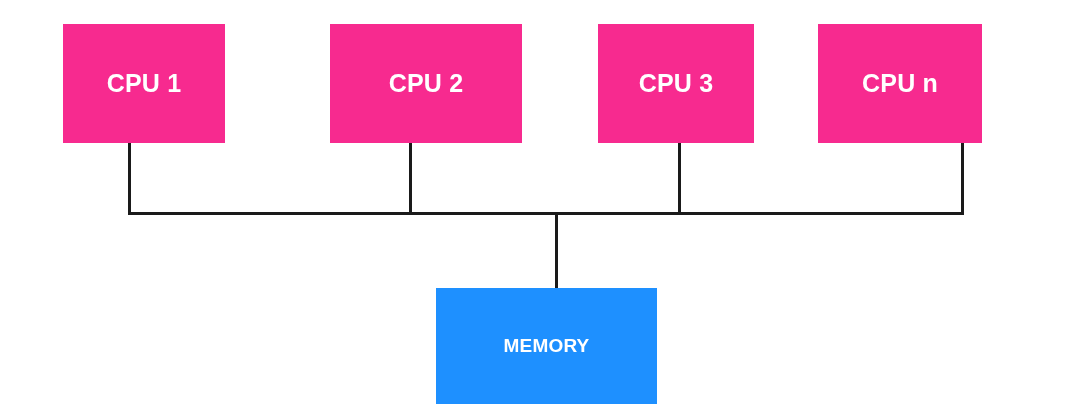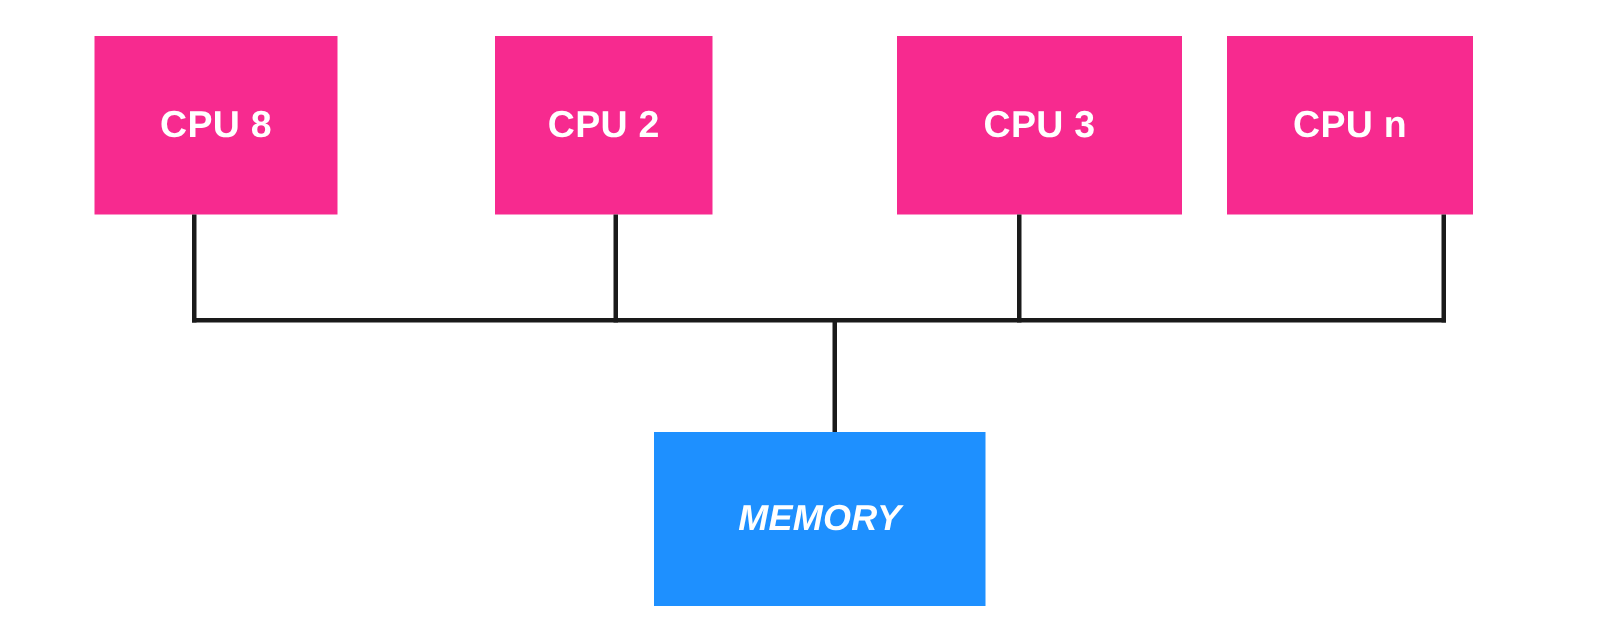--- a/index.html
+++ b/index.html
@@ -25,40 +25,40 @@
     box-sizing: border-box;
   }
   .node-label {
     color: #ffffff;
     font-weight: bold;
     letter-spacing: 0.2px;
     white-space: nowrap;
     -webkit-font-smoothing: antialiased;
   }
   .cpu-box .node-label { font-size: 25px; }
-  .memory-box .node-label { font-size: 24px; font-style: italic; }
+  .memory-box .node-label { font-size: 19px; }
   .bus-line {
     position: absolute;
     background: #1a1a1a;
   }
   .bus-horizontal { height: 3px; }
   .bus-vertical { width: 3px; }
 </style>
 </head>
 <body>
 
 <div id="diagram-canvas" style="background: rgb(255, 255, 255);">
 
   <div class="node-box cpu-box" id="cpu-1" style="left: 63px; top: 24px; width: 162px; height: 119px; background: rgb(247, 42, 143);">
-    <span class="node-label" style="color: rgb(255, 255, 255);">CPU 8</span>
+    <span class="node-label" style="color: rgb(255, 255, 255);">CPU 1</span>
   </div>
-  <div class="node-box cpu-box" id="cpu-2" style="left: 330px; top: 24px; width: 145px; height: 119px; background: rgb(247, 42, 143);">
+  <div class="node-box cpu-box" id="cpu-2" style="left: 330px; top: 24px; width: 192px; height: 119px; background: rgb(247, 42, 143);">
     <span class="node-label" style="color: rgb(255, 255, 255);">CPU 2</span>
   </div>
-  <div class="node-box cpu-box" id="cpu-3" style="left: 598px; top: 24px; width: 190px; height: 119px; background: rgb(247, 42, 143);">
+  <div class="node-box cpu-box" id="cpu-3" style="left: 598px; top: 24px; width: 156px; height: 119px; background: rgb(247, 42, 143);">
     <span class="node-label" style="color: rgb(255, 255, 255);">CPU 3</span>
   </div>
   <div class="node-box cpu-box" id="cpu-n" style="left: 818px; top: 24px; width: 164px; height: 119px; background: rgb(247, 42, 143);">
     <span class="node-label" style="color: rgb(255, 255, 255);">CPU n</span>
   </div>
 
   <div class="bus-line bus-vertical" id="connector-cpu-1" style="left: 128px; top: 143px; height: 72px; width: 3px; background: rgb(26, 26, 26);"></div>
   <div class="bus-line bus-vertical" id="connector-cpu-2" style="left: 409px; top: 143px; height: 72px; width: 3px; background: rgb(26, 26, 26);"></div>
   <div class="bus-line bus-vertical" id="connector-cpu-3" style="left: 678px; top: 143px; height: 72px; width: 3px; background: rgb(26, 26, 26);"></div>
   <div class="bus-line bus-vertical" id="connector-cpu-n" style="left: 961px; top: 143px; height: 72px; width: 3px; background: rgb(26, 26, 26);"></div>

